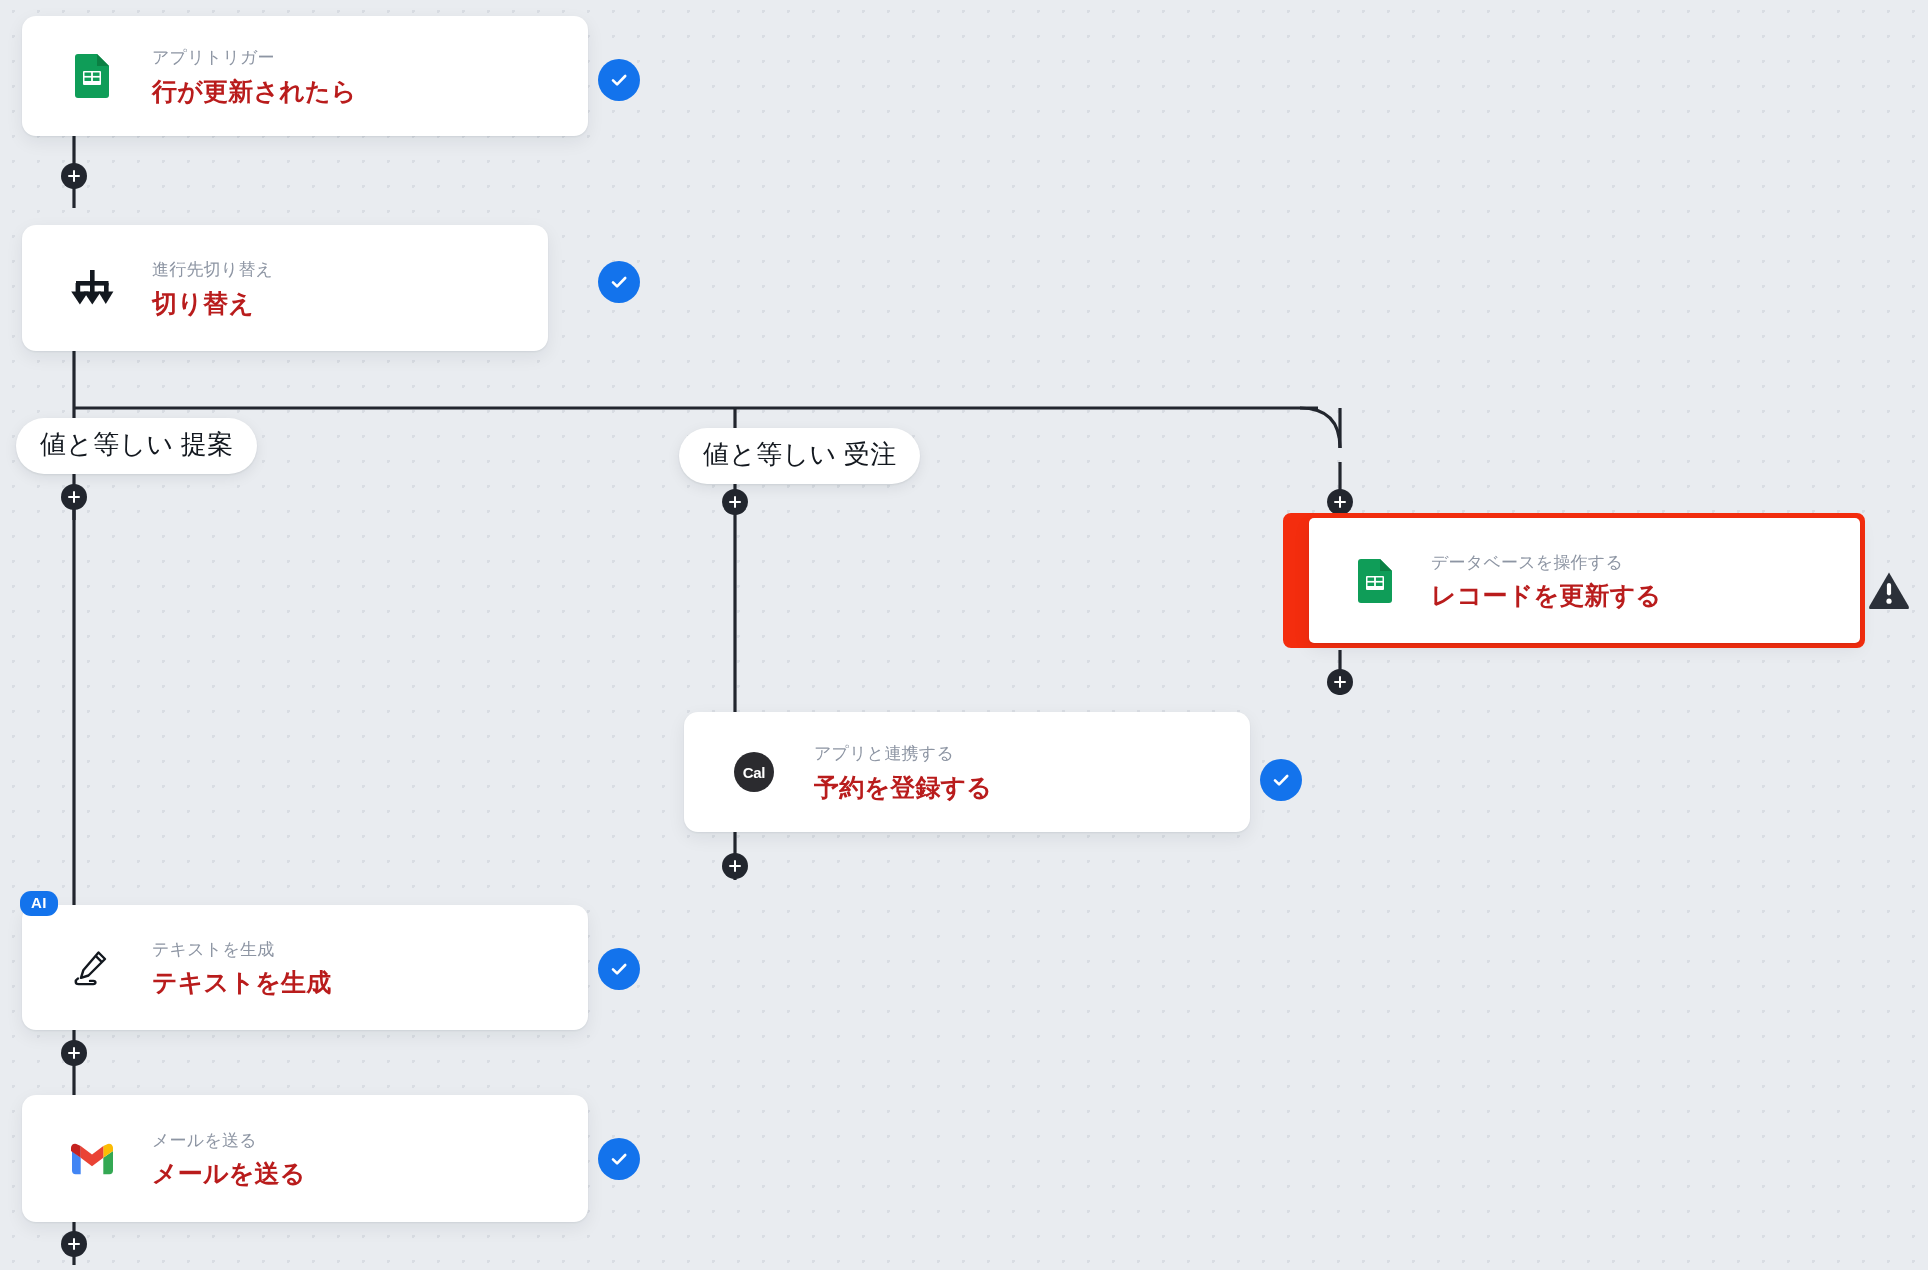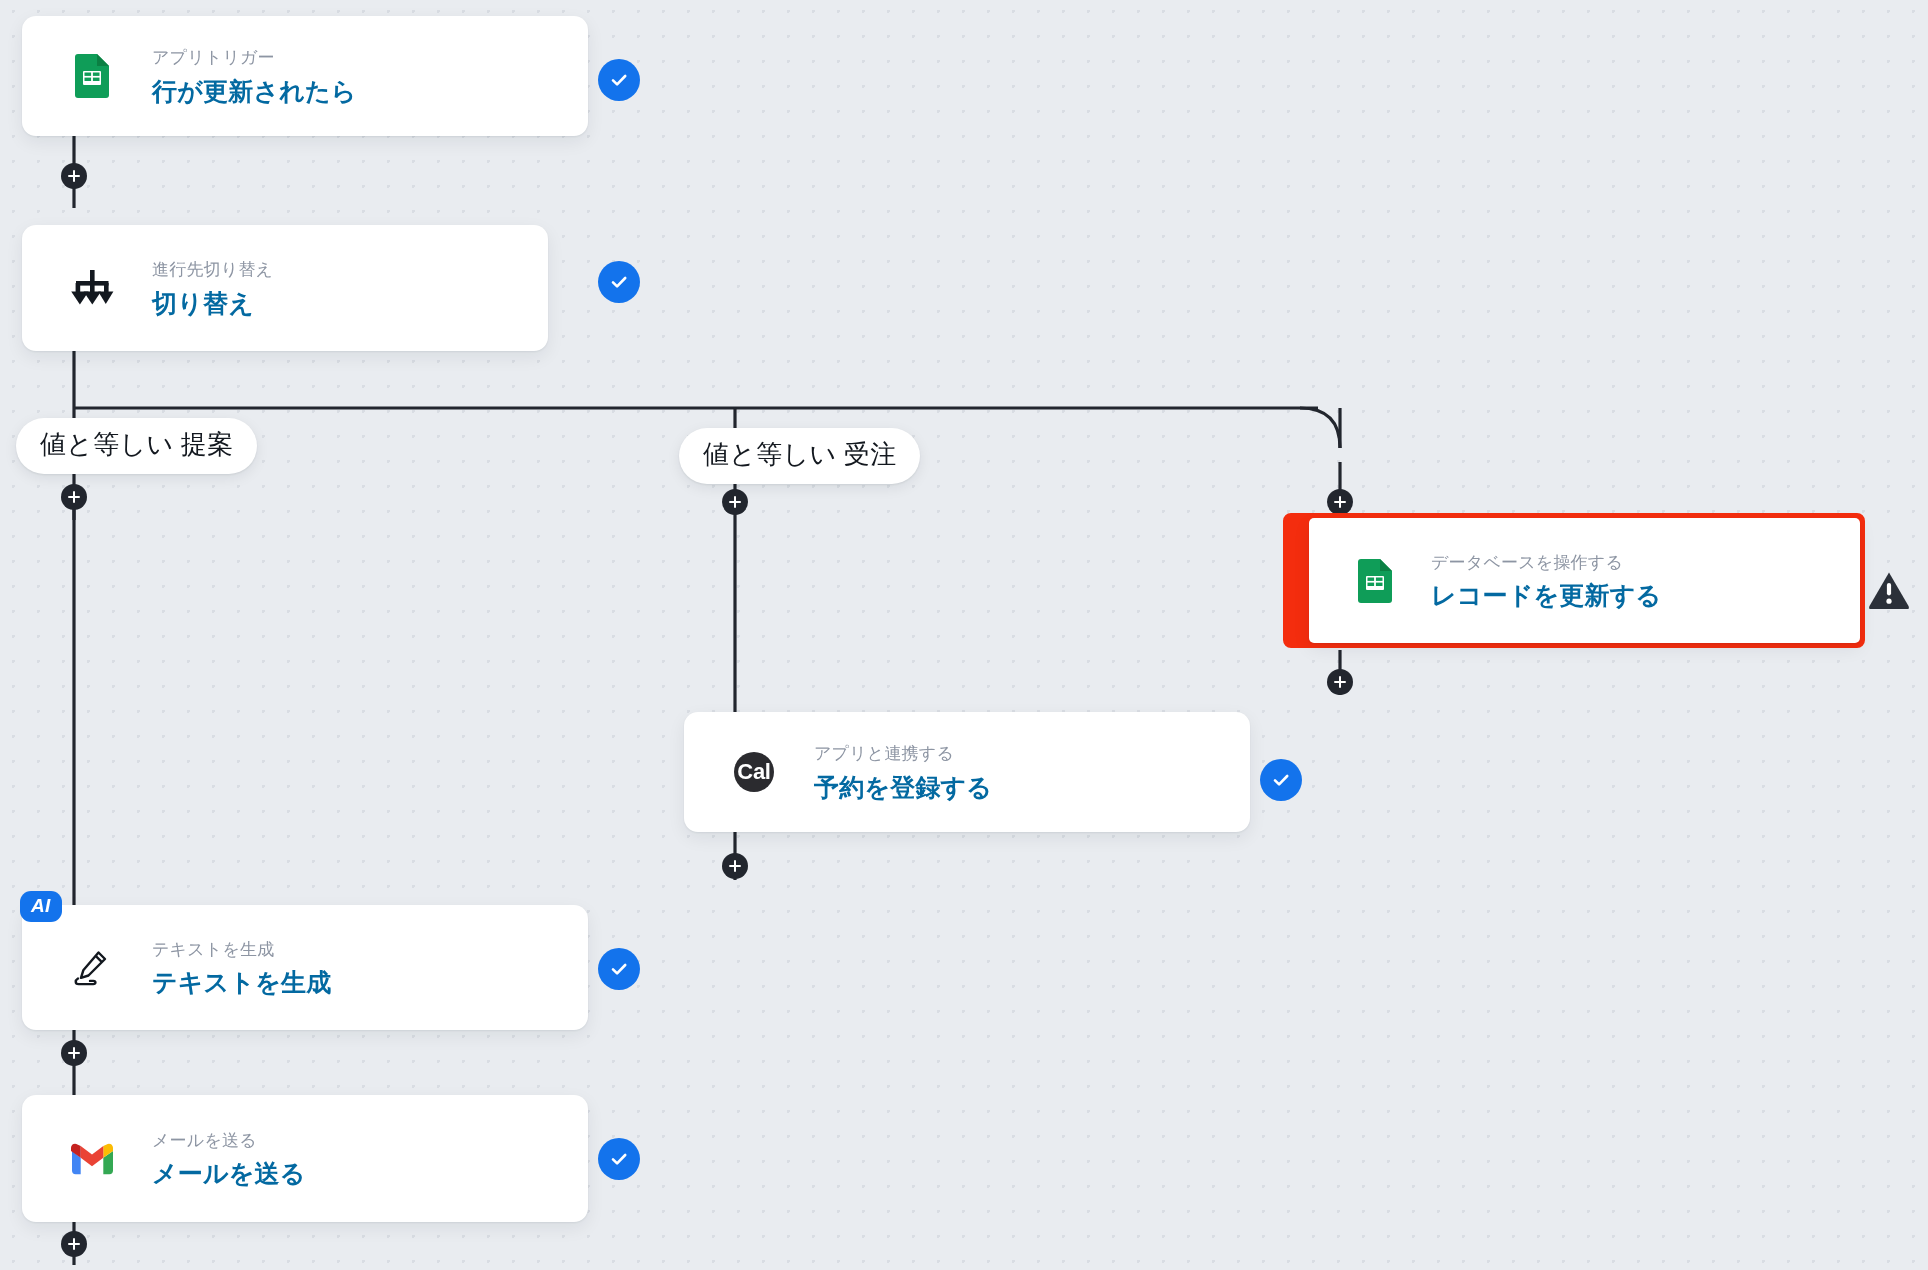--- a/index.html
+++ b/index.html
@@ -96,21 +96,21 @@
     line-height: 1.5;
     color: #8d95a3;
     font-weight: 400;
     letter-spacing: .2px;
     margin-bottom: 4px;
     white-space: nowrap;
   }
   .node-title {
     font-size: 25px;
     line-height: 1.28;
-    color: #0369a1;
+    color: #b91c1c;
     font-weight: 700;
     letter-spacing: .2px;
     white-space: nowrap;
   }
 
   
   .status-check {
     position: absolute;
     width: 42px; height: 42px;
     border-radius: 50%;
@@ -127,27 +127,26 @@
     cursor: pointer;
   }
 
   
   .ai-badge {
     position: absolute;
     left: -2px;
     top: -14px;
     background: #1373ec;
     color: #ffffff;
-    font-size: 19px;
+    font-size: 15px;
     font-weight: 700;
     letter-spacing: .4px;
     border-radius: 11px;
     padding: 2px 11px 3px;
     line-height: 1.35;
-    font-style: italic;
   }
 
   
   .pill {
     position: absolute;
     background: #ffffff;
     border-radius: 999px;
     box-shadow: 0 1px 2px rgba(16,24,40,.08), 0 4px 14px rgba(16,24,40,.08);
     font-size: 26px;
     font-weight: 500;
@@ -178,21 +177,21 @@
   .plus::after  { width: 2.6px; height: 12px; }
 
   
   .gsheet-ico svg, .gmail-ico svg, .switch-ico svg, .pen-ico svg { display: block; }
   .cal-ico {
     width: 40px; height: 40px;
     background: #2b2b2f;
     border-radius: 20px;
     display: flex; align-items: center; justify-content: center;
     color: #fff;
-    font-size: 22px;
+    font-size: 15px;
     font-weight: 700;
     letter-spacing: -.3px;
   }
 </style>
 </head>
 <body>
 
 <div id="canvas">
 
   <svg id="edges" viewBox="0 0 1928 1270" width="1928" height="1270">

